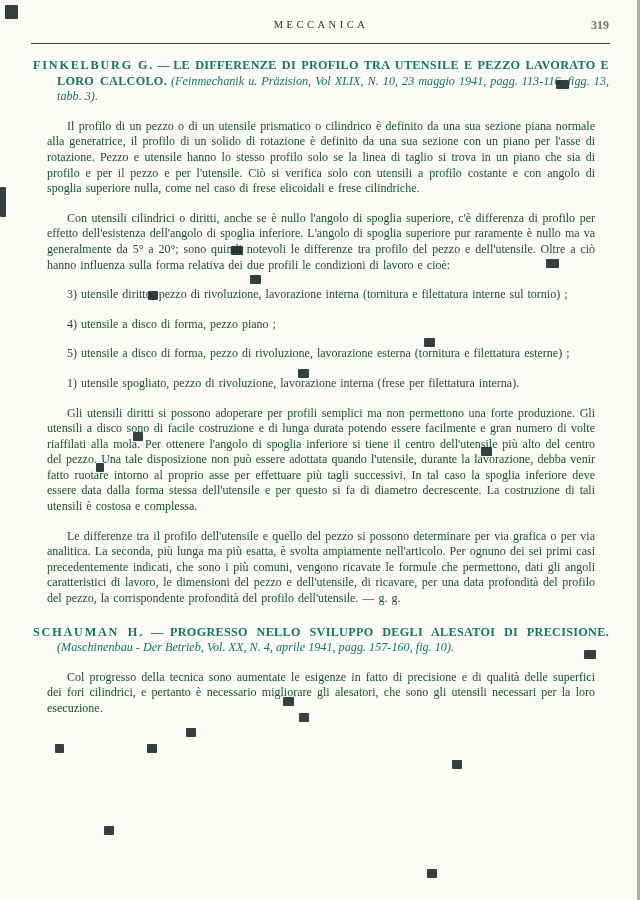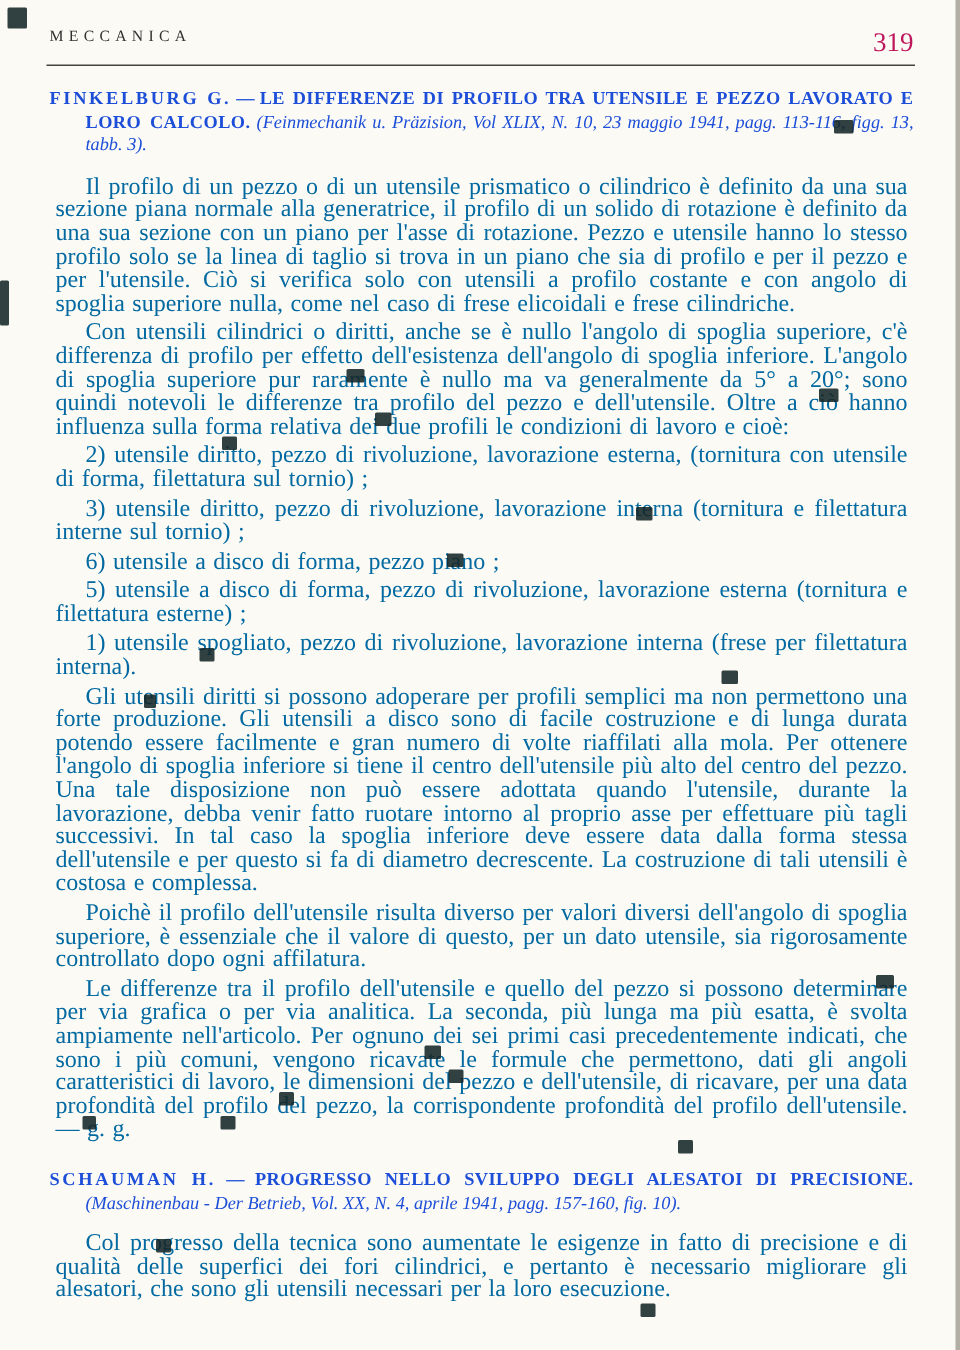--- a/index.html
+++ b/index.html
@@ -15,31 +15,32 @@
   }
   .page-header {
     position: absolute;
     top: 19px;
     left: 33px;
     width: 576px;
     height: 18px;
   }
   .journal-name {
     display: block;
+    text-align: center;
     font-size: 10.5px;
     letter-spacing: 3.5px;
     color: #33312f;
   }
   .page-number {
     position: absolute;
     right: 0;
     top: -1px;
-    font-weight: normal;
-    font-size: 18px;
-    color: #be185d;
+    font-weight: bold;
+    font-size: 12px;
+    color: #737373;
   }
   .header-rule {
     position: absolute;
     top: 43px;
     left: 31px;
     width: 579px;
     border-top: 1.4px solid #44423e;
   }
   .content {
     position: absolute;
@@ -47,44 +48,44 @@
     left: 33px;
     width: 576px;
   }
   .entry-heading {
     margin: 0 0 12px 0;
     padding-left: 24px;
     text-indent: -24px;
     text-align: justify;
     font-size: 12.2px;
     line-height: 15.6px;
-    color: #1d4ed8;
+    color: #0f766e;
   }
   .author {
     font-weight: bold;
     letter-spacing: 1.8px;
   }
   .dash-sep { font-weight: bold; }
   .entry-title {
     font-weight: bold;
     letter-spacing: 0.3px;
     word-spacing: 1.5px;
   }
   .citation {
     font-style: italic;
     font-weight: normal;
   }
   .body-p {
-    margin: 4px;
-    font-size: 16px;
+    margin: 14px;
+    font-size: 12px;
     line-height: 15.6px;
     text-align: justify;
     text-indent: 20px;
     word-spacing: 1px;
-    color: #0369a1;
+    color: #14532d;
   }
   .article-second { margin-top: 18px; }
   .article-second .entry-heading { margin-bottom: 11px; }
   .ink {
     position: absolute;
     background: #142527;
     opacity: 0.88;
     border-radius: 1px;
     z-index: 3;
   }
@@ -117,28 +118,26 @@
       <p class="entry-heading">
         <span class="author">FINKELBURG G.</span>
         <span class="dash-sep">—</span>
         <span class="entry-title">LE DIFFERENZE DI PROFILO TRA UTENSILE E PEZZO LAVORATO E LORO CALCOLO.</span>
         <span class="citation">(Feinmechanik u. Präzision, Vol XLIX, N. 10, 23 maggio 1941, pagg. 113-116, figg. 13, tabb. 3).</span>
       </p>
 
       <p class="body-p">Il profilo di un pezzo o di un utensile prismatico o cilindrico è definito da una sua sezione piana normale alla generatrice, il profilo di un solido di rotazione è definito da una sua sezione con un piano per l'asse di rotazione. Pezzo e utensile hanno lo stesso profilo solo se la linea di taglio si trova in un piano che sia di profilo e per il pezzo e per l'utensile. Ciò si verifica solo con utensili a profilo costante e con angolo di spoglia superiore nulla, come nel caso di frese elicoidali e frese cilindriche.</p>
       <p class="body-p">Con utensili cilindrici o diritti, anche se è nullo l'angolo di spoglia superiore, c'è differenza di profilo per effetto dell'esistenza dell'angolo di spoglia inferiore. L'angolo di spoglia superiore pur raramente è nullo ma va generalmente da 5° a 20°; sono quindi notevoli le differenze tra profilo del pezzo e dell'utensile. Oltre a ciò hanno influenza sulla forma relativa dei due profili le condizioni di lavoro e cioè:</p>
 
-      <p class="body-p">2) utensile diritto, pezzo di rivoluzione, lavorazione esterna, (tornitura con utensile di forma, filettatura sul tornio) ;</p>
       <p class="body-p">3) utensile diritto, pezzo di rivoluzione, lavorazione interna (tornitura e filettatura interne sul tornio) ;</p>
-      <p class="body-p">6) utensile a disco di forma, pezzo piano ;</p>
+      <p class="body-p">4) utensile a disco di forma, pezzo piano ;</p>
       <p class="body-p">5) utensile a disco di forma, pezzo di rivoluzione, lavorazione esterna (tornitura e filettatura esterne) ;</p>
       <p class="body-p">1) utensile spogliato, pezzo di rivoluzione, lavorazione interna (frese per filettatura interna).</p>
 
       <p class="body-p">Gli utensili diritti si possono adoperare per profili semplici ma non permettono una forte produzione. Gli utensili a disco sono di facile costruzione e di lunga durata potendo essere facilmente e gran numero di volte riaffilati alla mola. Per ottenere l'angolo di spoglia inferiore si tiene il centro dell'utensile più alto del centro del pezzo. Una tale disposizione non può essere adottata quando l'utensile, durante la lavorazione, debba venir fatto ruotare intorno al proprio asse per effettuare più tagli successivi. In tal caso la spoglia inferiore deve essere data dalla forma stessa dell'utensile e per questo si fa di diametro decrescente. La costruzione di tali utensili è costosa e complessa.</p>
-      <p class="body-p">Poichè il profilo dell'utensile risulta diverso per valori diversi dell'angolo di spoglia superiore, è essenziale che il valore di questo, per un dato utensile, sia rigorosamente controllato dopo ogni affilatura.</p>
       <p class="body-p">Le differenze tra il profilo dell'utensile e quello del pezzo si possono determinare per via grafica o per via analitica. La seconda, più lunga ma più esatta, è svolta ampiamente nell'articolo. Per ognuno dei sei primi casi precedentemente indicati, che sono i più comuni, vengono ricavate le formule che permettono, dati gli angoli caratteristici di lavoro, le dimensioni del pezzo e dell'utensile, di ricavare, per una data profondità del profilo del pezzo, la corrispondente profondità del profilo dell'utensile. — g. g.</p>
     </article>
 
     <article class="article-second">
       <p class="entry-heading">
         <span class="author">SCHAUMAN H.</span>
         <span class="dash-sep">—</span>
         <span class="entry-title">PROGRESSO NELLO SVILUPPO DEGLI ALESATOI DI PRECISIONE.</span>
         <span class="citation">(Maschinenbau - Der Betrieb, Vol. XX, N. 4, aprile 1941, pagg. 157-160, fig. 10).</span>
       </p>

